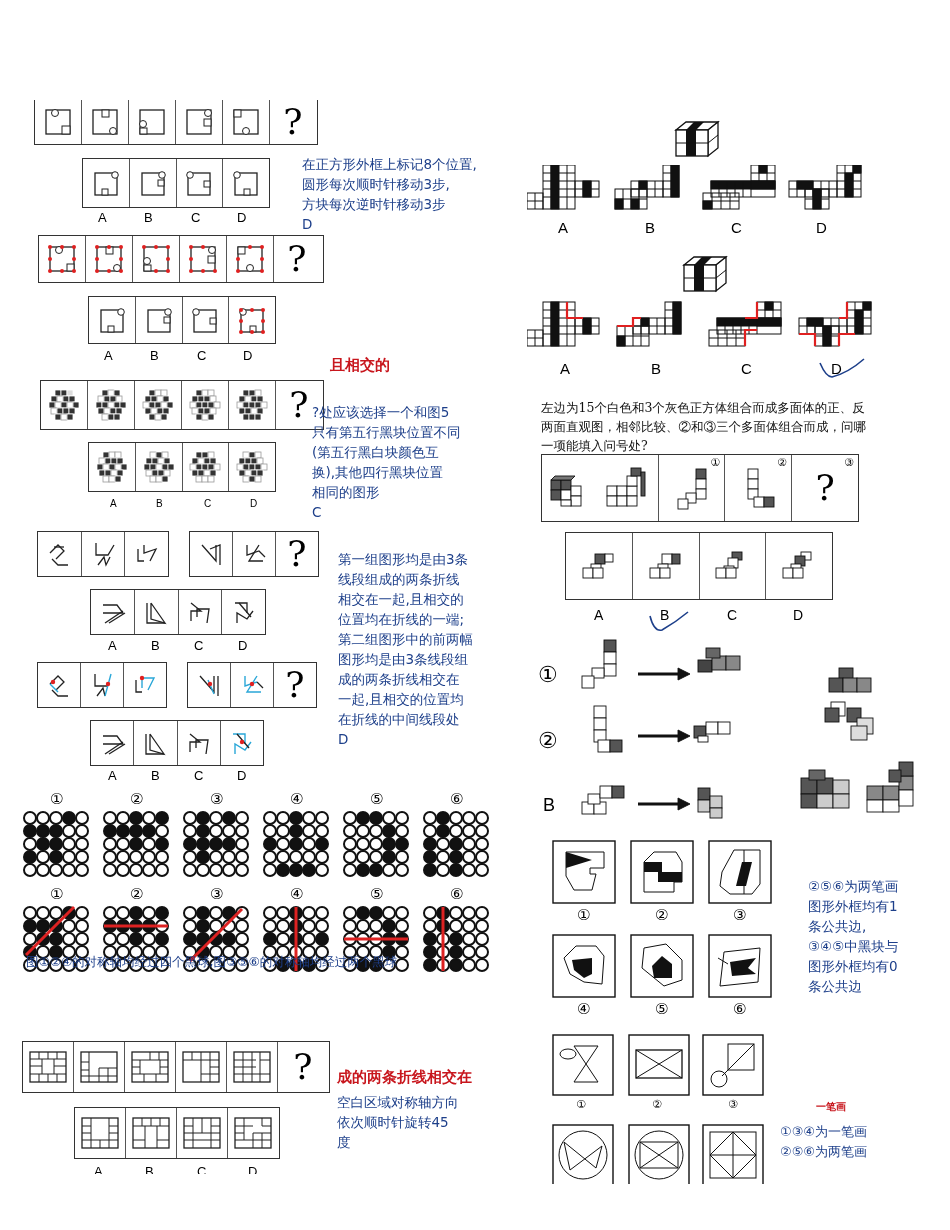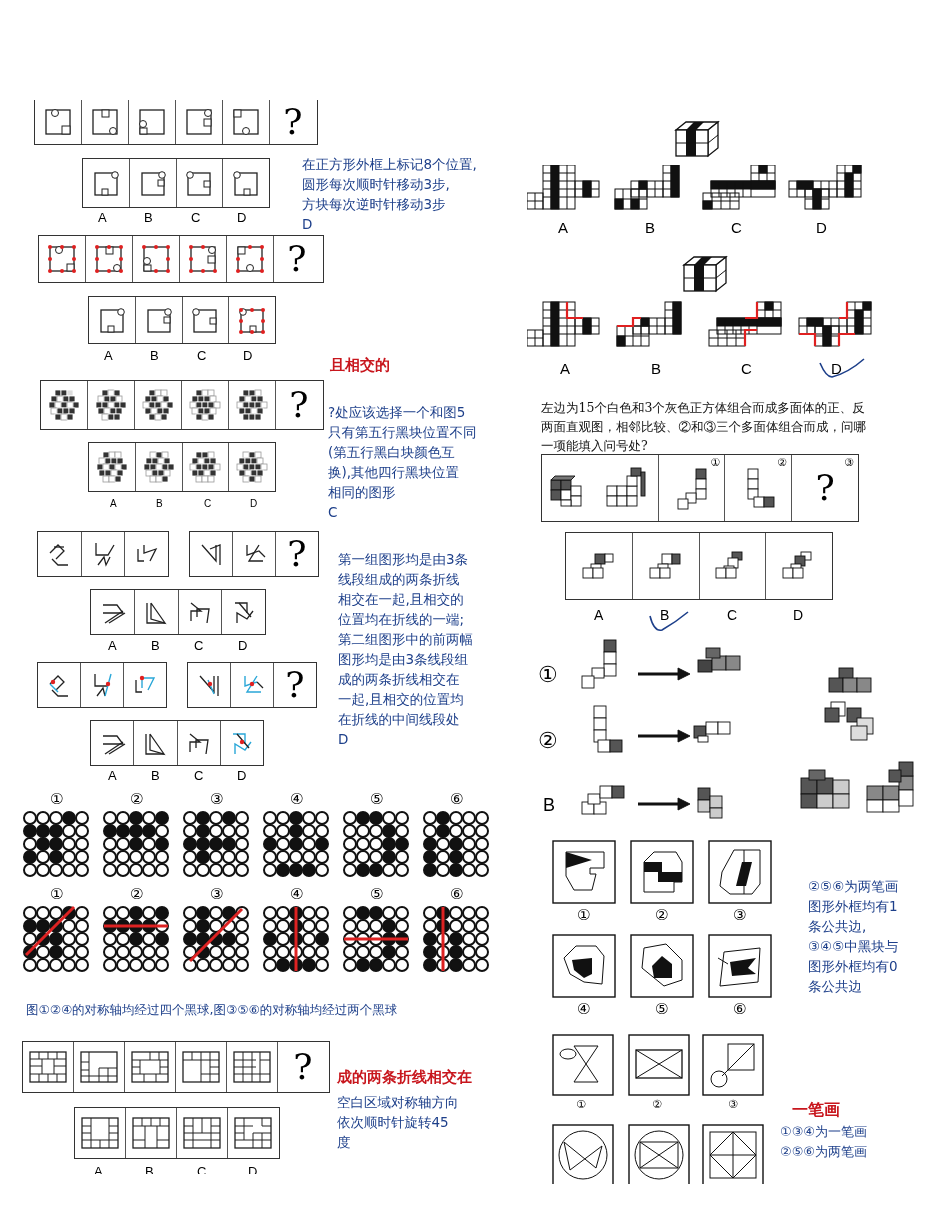--- a/index.html
+++ b/index.html
@@ -463,21 +463,21 @@
           <rect x="21" y="27" width="6" height="6" fill="#fff" stroke="#999"></rect>
         </g>
       </svg>
     </div>
 </div>
 <span class="lbl" style="left:110px;top:498px;font-size:10px">A</span>
 <span class="lbl" style="left:156px;top:498px;font-size:10px">B</span>
 <span class="lbl" style="left:204px;top:498px;font-size:10px">C</span>
 <span class="lbl" style="left:250px;top:498px;font-size:10px">D</span>
 
-<div class="note" style="left:328px;top:402px;width:190px;">?处应该选择一个和图5
+<div class="note" style="left:312px;top:402px;width:190px;">?处应该选择一个和图5
 只有第五行黑块位置不同
 (第五行黑白块颜色互
 换),其他四行黑块位置
 相同的图形
 C</div>
 
 <div class="row" style="left:37px;top:531px;width:130px;height:44px;">
   <div class="cell" style="width:43px">
       <svg width="30" height="30">
         <polyline points="6,14 14,6 20,12 12,20" fill="none" stroke="#222" stroke-width="1.3"></polyline>
@@ -1001,21 +1001,21 @@
       <use href="#b" x="0" y="52"></use>
         <use href="#w" x="13" y="52"></use>
         <use href="#b" x="26" y="52"></use>
         <use href="#w" x="39" y="52"></use>
         <use href="#w" x="52" y="52"></use>
       <line x1="13" y1="-6" x2="13" y2="58" stroke="#d22" stroke-width="3"></line>
     </g>
   </svg>
 </div>
 
-<div class="note" style="left:26px;top:1000px;width:500px;font-size:12.5px;">图①②④的对称轴均经过四个黑球,图③⑤⑥的对称轴均经过两个黑球</div>
+<div class="note" style="left:26px;top:952px;width:500px;font-size:12.5px;">图①②④的对称轴均经过四个黑球,图③⑤⑥的对称轴均经过两个黑球</div>
 
 <div class="row" style="left:22px;top:1041px;width:306px;height:50px;">
   <div class="cell" style="width:50px">
       <svg width="40" height="34">
         <rect x="2" y="2" width="36" height="30" fill="none" stroke="#222" stroke-width="1.3"></rect>
         <path d="M2,9H38M2,16H14M26,16H38M2,24H38M11,2V9M20,2V9M29,2V9M14,9V24M26,9V24M11,24V32M20,24V32M29,24V32" fill="none" stroke="#222" stroke-width="1"></path>
       </svg>
     </div>
   <div class="cell" style="width:50px">
       <svg width="40" height="34">
@@ -1484,15 +1484,15 @@
       <rect x="12" y="18" width="38" height="26" fill="none" stroke="#111"></rect>
       <path d="M12,18L50,44M50,18L12,44" stroke="#111"></path>
     </svg>
   <svg class="abs" style="left:150px;top:90px" width="62" height="62">
       <rect x="1" y="1" width="60" height="60" fill="#fff" stroke="#111" stroke-width="1.4"></rect>
       <rect x="8" y="8" width="46" height="46" fill="none" stroke="#111"></rect>
       <path d="M31,8L54,31L31,54L8,31Z M31,8V54M8,31H54" fill="none" stroke="#111"></path>
     </svg>
 </div>
 
-<div class="note-red" style="left:792px;top:1100px;font-size:16px;">一笔画</div>
+<div class="note-red" style="left:816px;top:1100px;font-size:10px;">一笔画</div>
 <div class="note" style="left:780px;top:1122px;width:150px;font-size:13px;">①③④为一笔画
 ②⑤⑥为两笔画</div>
 
 </body></html>

